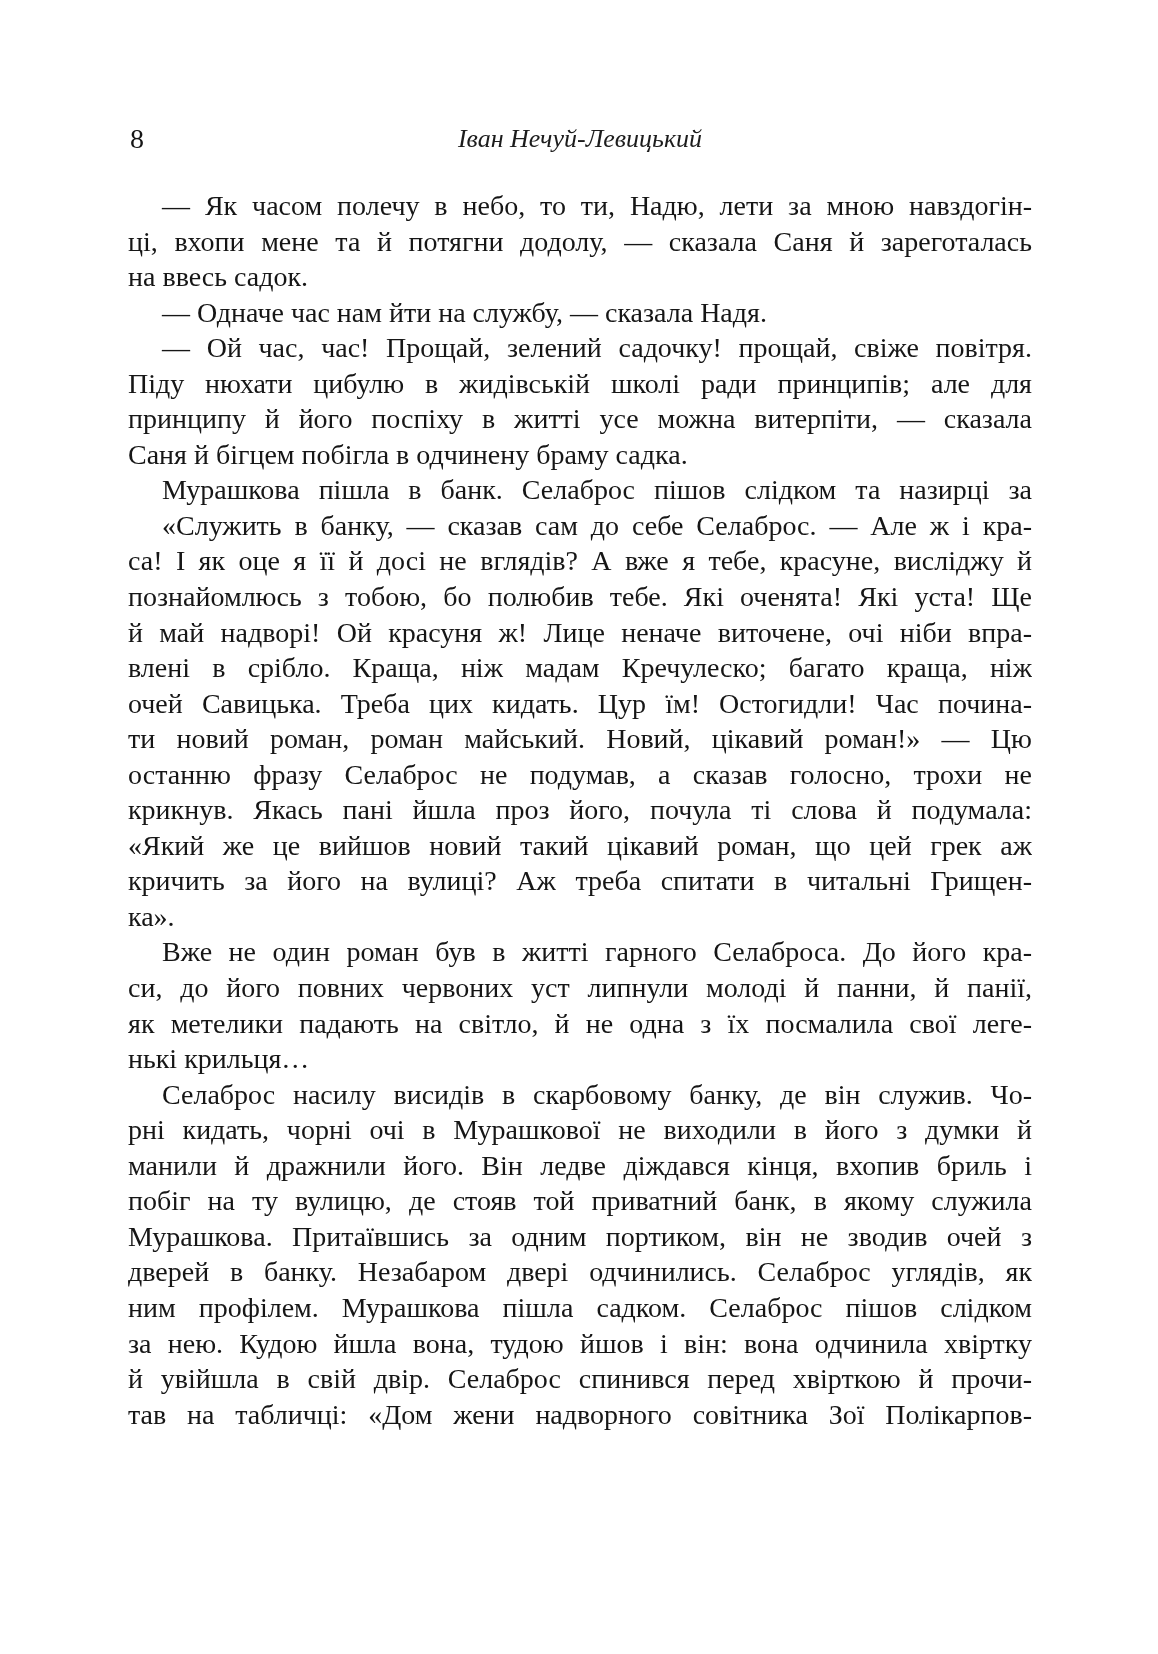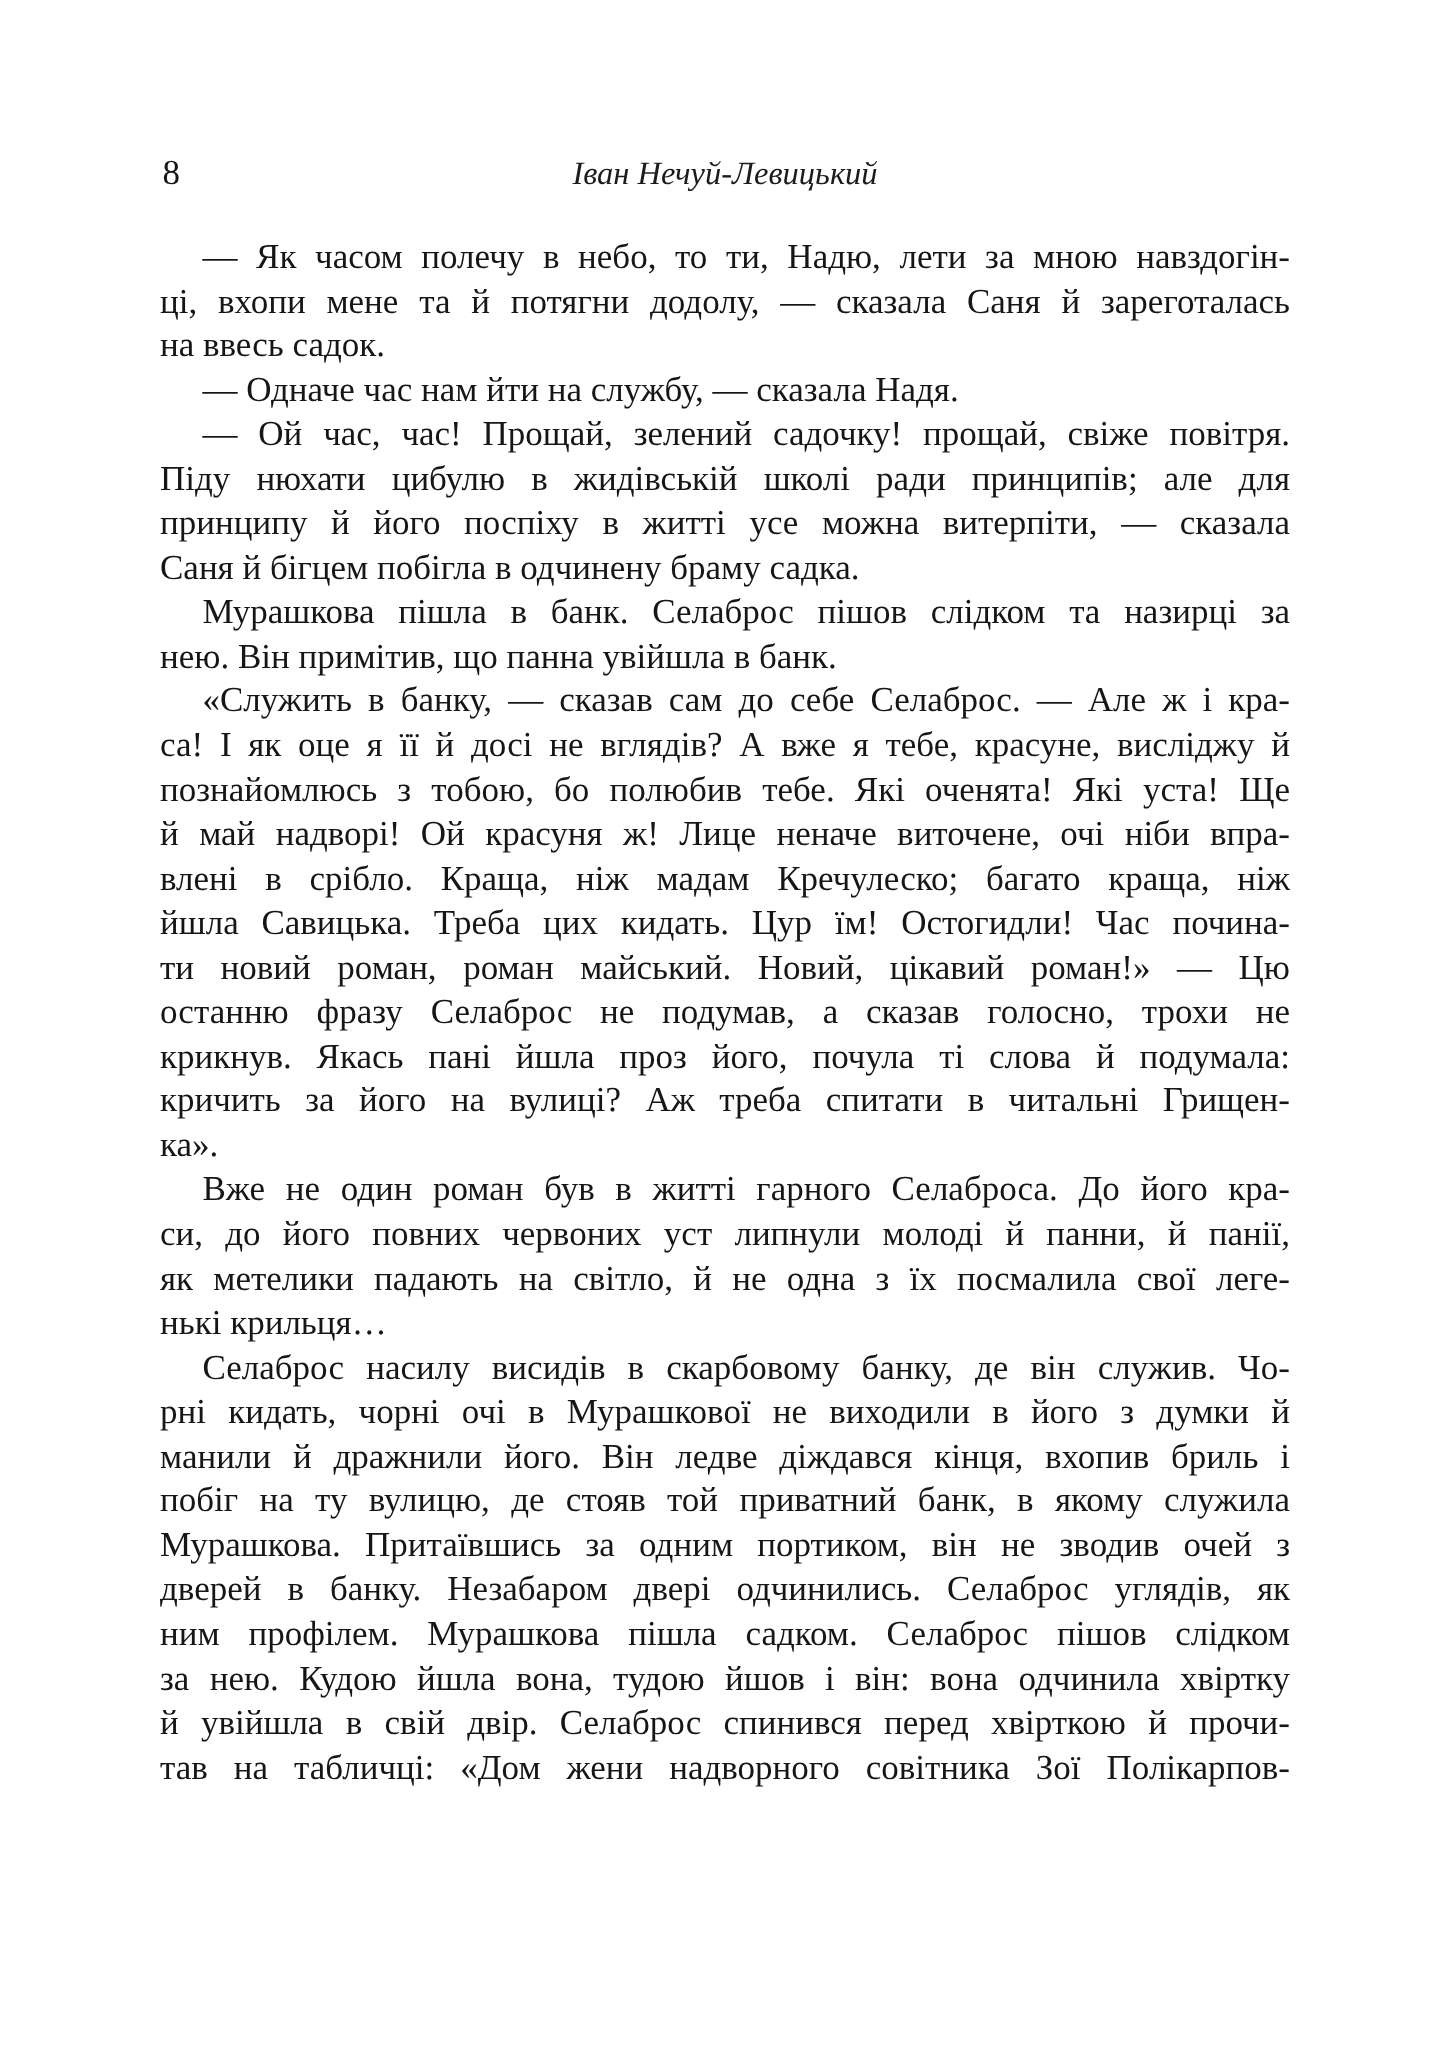--- a/index.html
+++ b/index.html
@@ -72,30 +72,30 @@
   <div class="textblock">
       <div class="line first">— Як часом полечу в небо, то ти, Надю, лети за мною навздогін-</div>
       <div class="line">ці, вхопи мене та й потягни додолу, — сказала Саня й зареготалась</div>
       <div class="line last">на ввесь садок.</div>
       <div class="line first last">— Одначе час нам йти на службу, — сказала Надя.</div>
       <div class="line first">— Ой час, час! Прощай, зелений садочку! прощай, свіже повітря.</div>
       <div class="line">Піду нюхати цибулю в жидівській школі ради принципів; але для</div>
       <div class="line">принципу й його поспіху в житті усе можна витерпіти, — сказала</div>
       <div class="line last">Саня й бігцем побігла в одчинену браму садка.</div>
       <div class="line first">Мурашкова пішла в банк. Селаброс пішов слідком та назирці за</div>
-      <div class="line last">нею. Він примітив, що панна увійшла в банк.</div>
       <div class="line first">«Служить в банку, — сказав сам до себе Селаброс. — Але ж і кра-</div>
       <div class="line">са! І як оце я її й досі не вглядів? А вже я тебе, красуне, висліджу й</div>
       <div class="line">познайомлюсь з тобою, бо полюбив тебе. Які оченята! Які уста! Ще</div>
       <div class="line">й май надворі! Ой красуня ж! Лице неначе виточене, очі ніби впра-</div>
       <div class="line">влені в срібло. Краща, ніж мадам Кречулеско; багато краща, ніж</div>
-      <div class="line">йшла Савицька. Треба цих кидать. Цур їм! Остогидли! Час почина-</div>
+      <div class="line">очей Савицька. Треба цих кидать. Цур їм! Остогидли! Час почина-</div>
       <div class="line">ти новий роман, роман майський. Новий, цікавий роман!» — Цю</div>
       <div class="line">останню фразу Селаброс не подумав, а сказав голосно, трохи не</div>
       <div class="line">крикнув. Якась пані йшла проз його, почула ті слова й подумала:</div>
+      <div class="line">«Який же це вийшов новий такий цікавий роман, що цей грек аж</div>
       <div class="line">кричить за його на вулиці? Аж треба спитати в читальні Грищен-</div>
       <div class="line last">ка».</div>
       <div class="line first">Вже не один роман був в житті гарного Селаброса. До його кра-</div>
       <div class="line">си, до його повних червоних уст липнули молоді й панни, й панії,</div>
       <div class="line">як метелики падають на світло, й не одна з їх посмалила свої леге-</div>
       <div class="line last">нькі крильця…</div>
       <div class="line first">Селаброс насилу висидів в скарбовому банку, де він служив. Чо-</div>
       <div class="line">рні кидать, чорні очі в Мурашкової не виходили в його з думки й</div>
       <div class="line">манили й дражнили його. Він ледве діждався кінця, вхопив бриль і</div>
       <div class="line">побіг на ту вулицю, де стояв той приватний банк, в якому служила</div>

